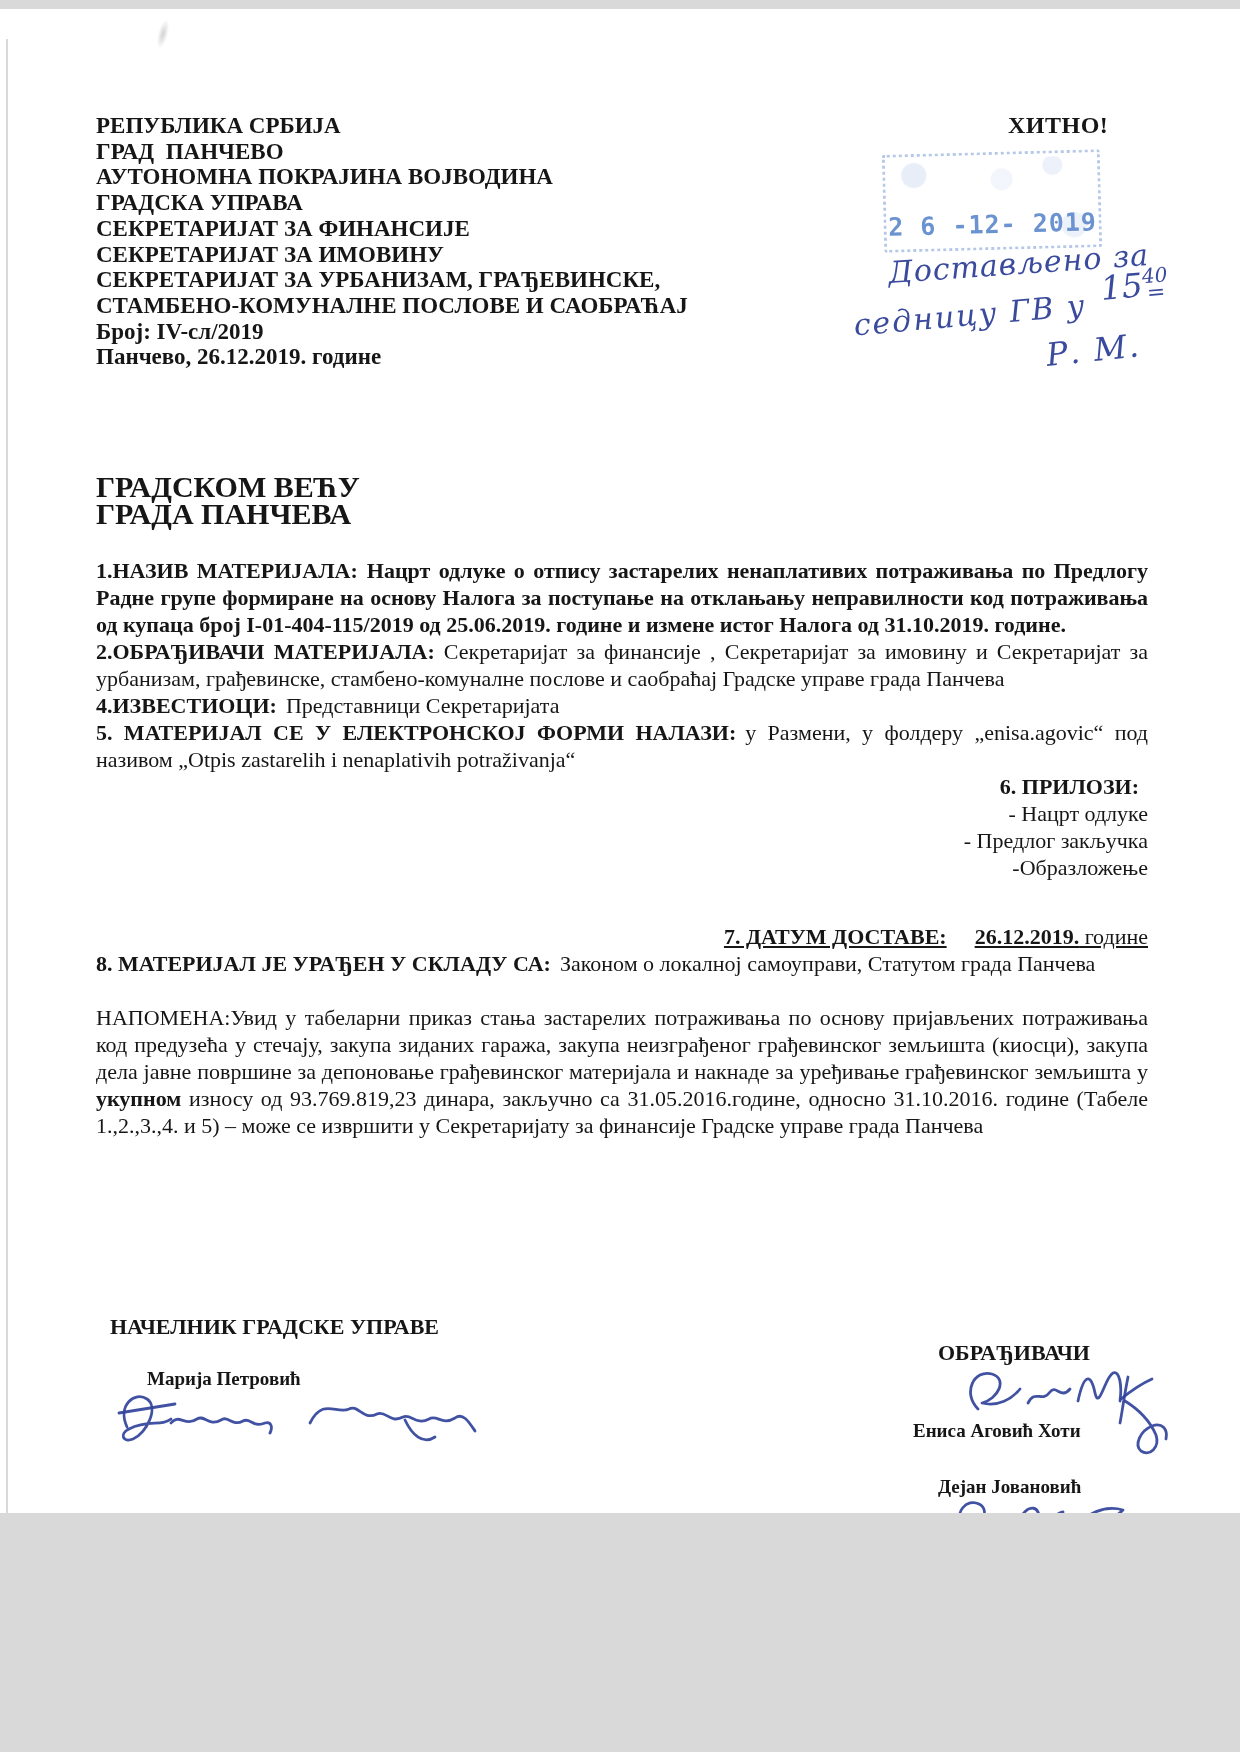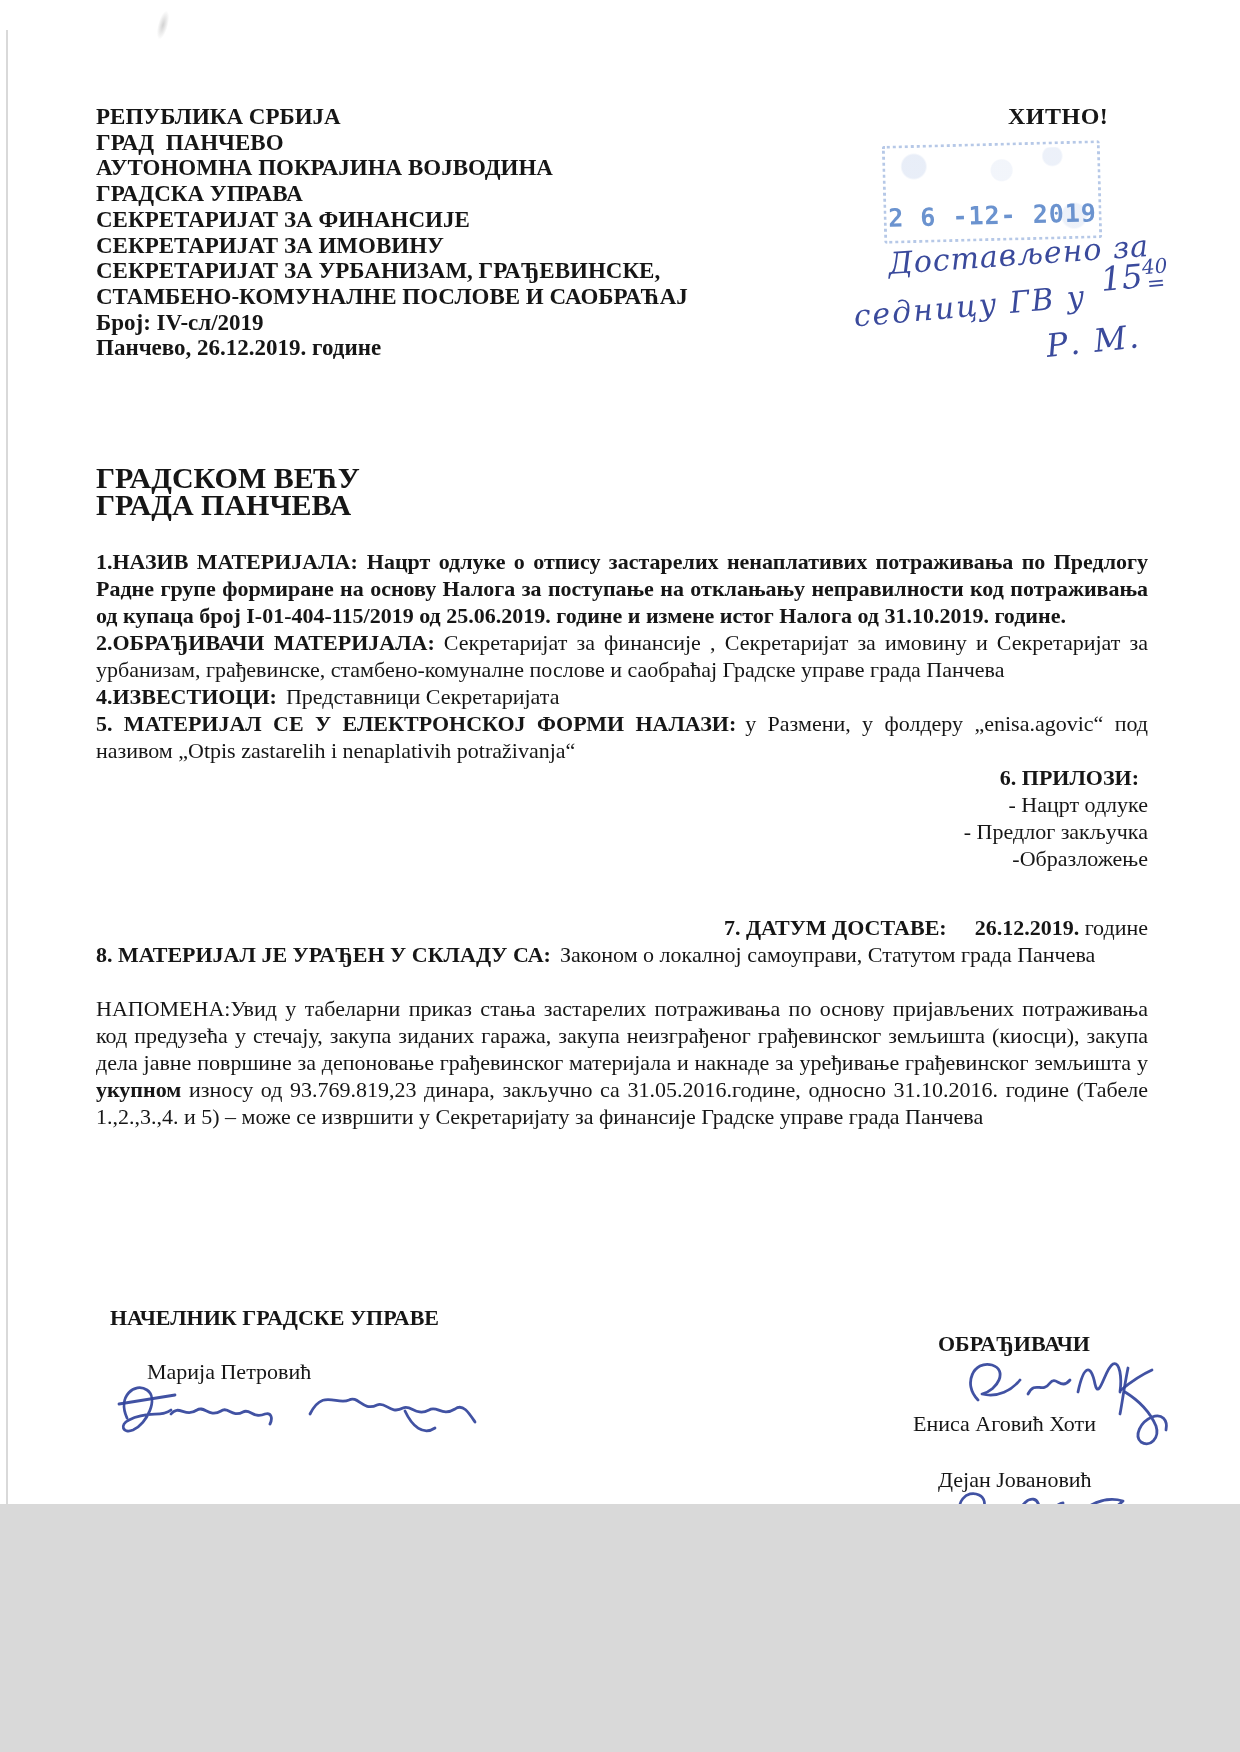--- a/index.html
+++ b/index.html
@@ -1,19 +1,19 @@
 <!DOCTYPE html>
 <html><head>
 <meta charset="utf-8">
 <style>
   html,body{margin:0;padding:0;background:#d9d9d9;}
   .page{
     position:relative;
     width:1240px;height:1504px;
-    margin:0 auto;
+    margin:9px auto;
     background:#ffffff;
     font-family:"Liberation Serif", serif;
     color:#161616;
     overflow:hidden;
   }
   .abs{position:absolute;}
   
   .scan-edge{left:6px;top:30px;width:2px;height:1722px;background:#b9b9b9;opacity:.55;}
   .scan-smudge{left:158px;top:10px;width:10px;height:30px;
     background:radial-gradient(ellipse at center,#9a9a9a 0%,rgba(154,154,154,0) 70%);
@@ -54,27 +54,27 @@
   .hw-initials{left:1046px;top:322px;font-size:32px;transform:rotate(-6deg);letter-spacing:2px;}
   
   .recipient{left:96px;top:464px;}
   .rline{font-weight:bold;font-size:30px;line-height:27px;}
   
   .sections{left:96px;top:548px;width:1052px;font-size:22px;line-height:27px;}
   .sec{margin:0;text-align:justify;}
   .lab{font-weight:bold;margin-right:9px;}
   .bold-all{font-weight:bold;}
   .plain{text-align:right;}
-  .gap-7{margin-top:42px;}
+  .gap-7{margin-top:42px;text-decoration:underline;}
   .gap-note{margin-top:27px;}
   .lab-wide{font-weight:bold;margin-right:28px;}
   .b{font-weight:bold;}
   
   .sig-title{font-weight:bold;font-size:22px;}
-  .sig-name{font-weight:normal;font-size:22px;}
+  .sig-name{font-weight:bold;font-size:19px;}
   .nachelnik-title{left:110px;top:1305px;}
   .marija-name{left:147px;top:1359px;}
   .sekretari-title{left:938px;top:1331px;}
   .enisa-name{left:913px;top:1411px;}
   .dejan-name{left:938px;top:1467px;}
   .jasminka-name{left:910px;top:1524px;}
   .sig-svg path{fill:none;stroke:#31439b;stroke-width:2.8;stroke-linecap:round;stroke-linejoin:round;opacity:.92;}
 </style>
 </head>
 <body>

